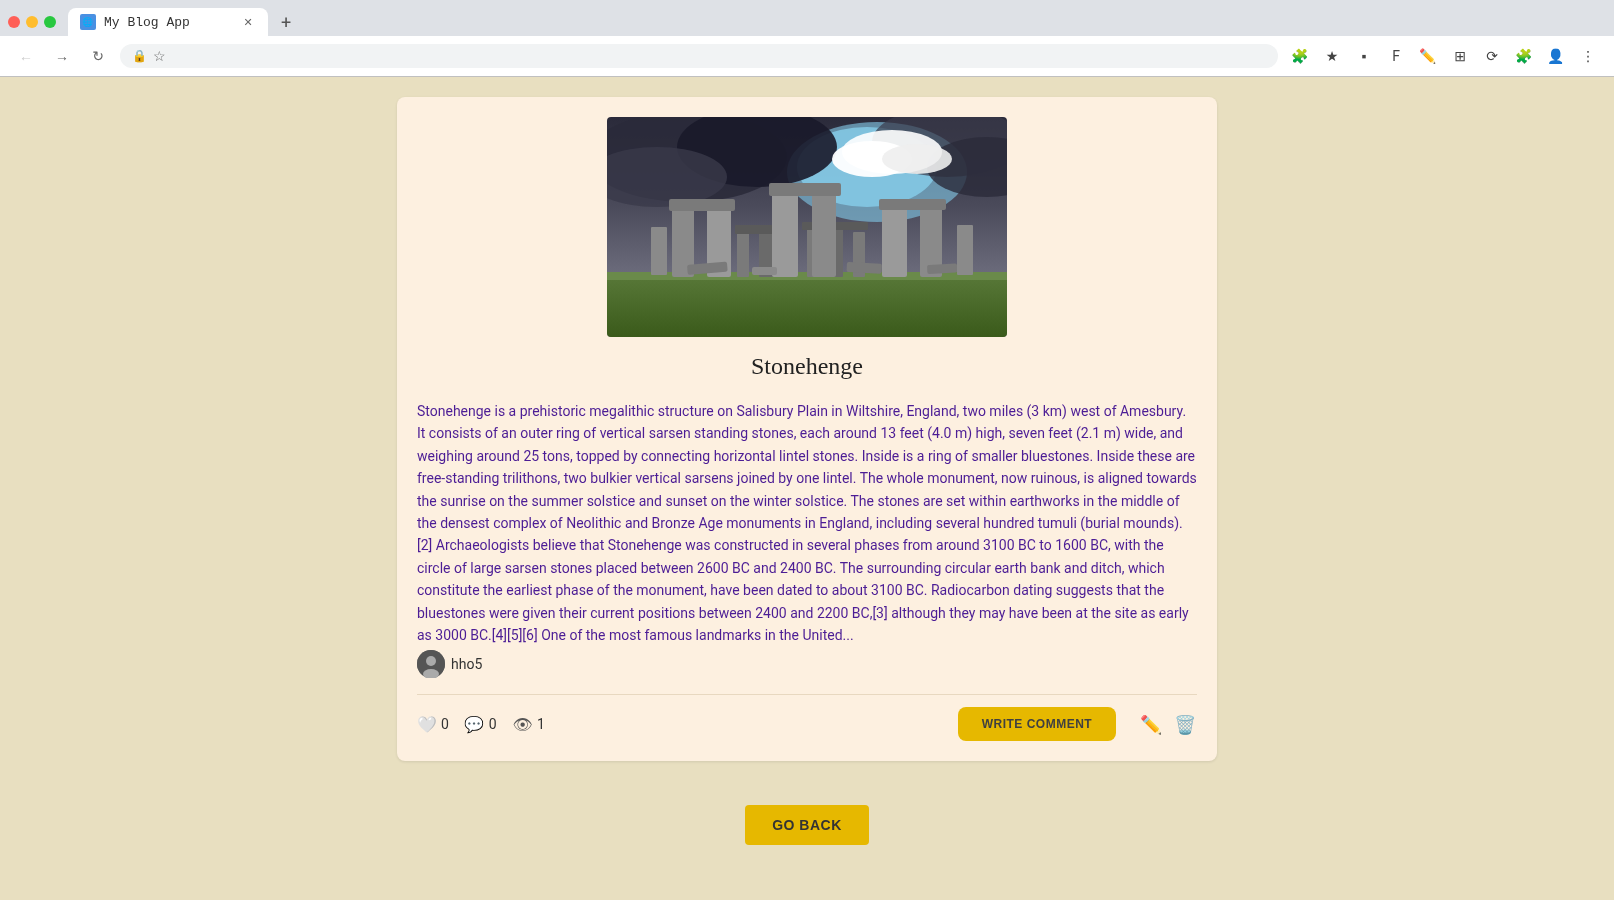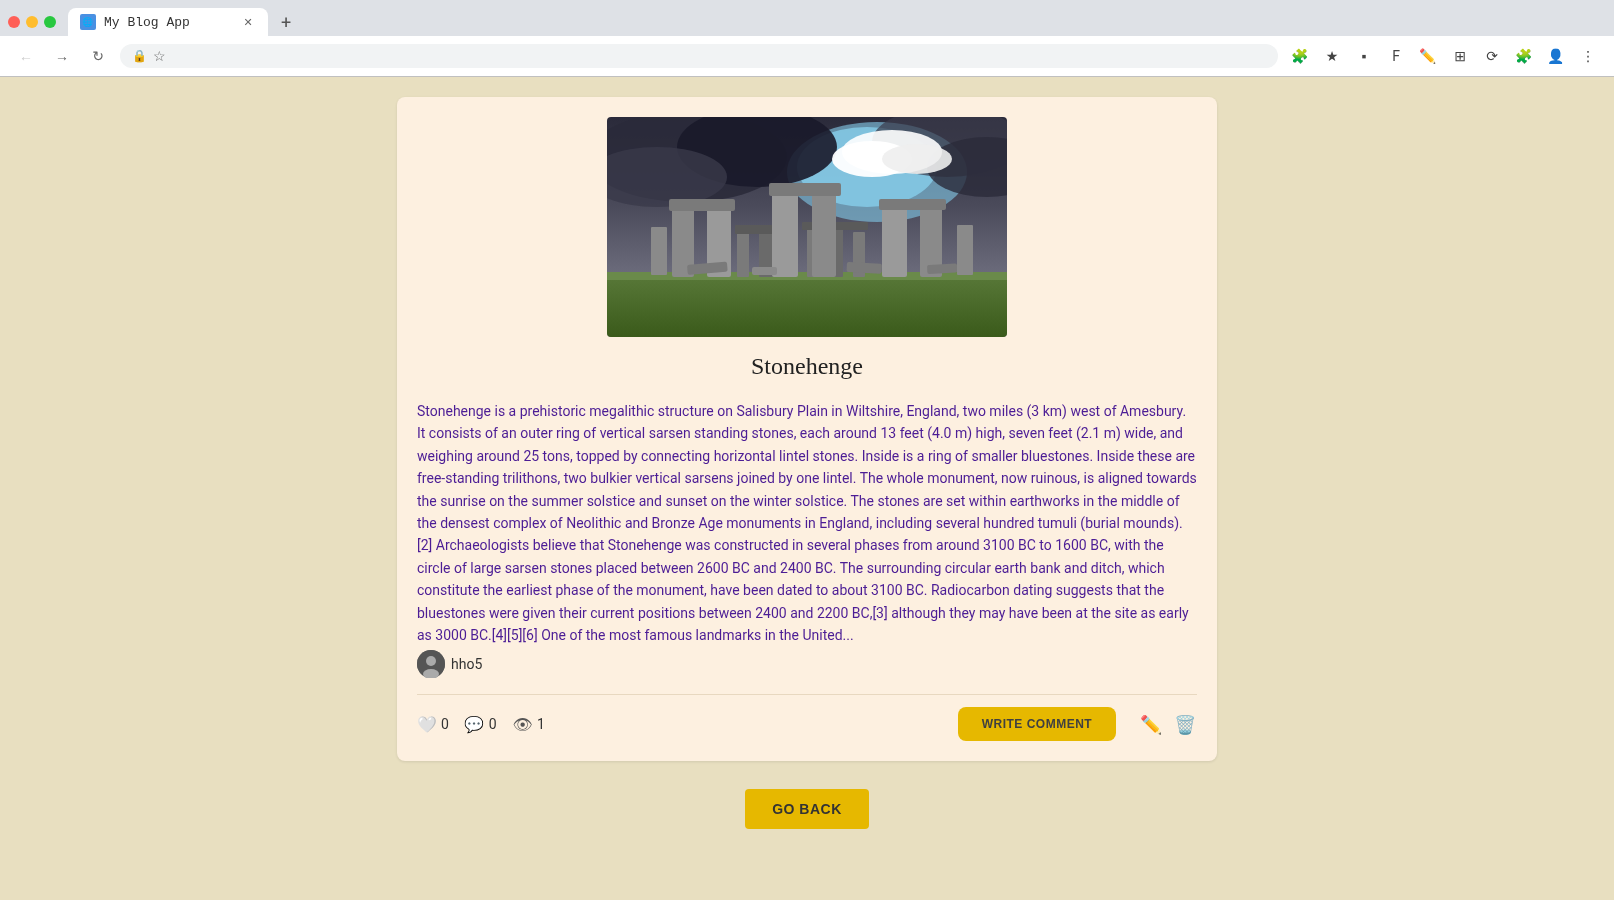--- a/index.html
+++ b/index.html
@@ -286,21 +286,21 @@
       margin-left: 24px;
     }
 
     .action-icon {
       font-size: 18px;
       color: #555;
       cursor: pointer;
     }
 
     .go-back-btn {
-      margin-top: 28px;
+      margin-top: 44px;
       background: #e6b800;
       color: #333;
       border: none;
       padding: 12px 27px;
       font-size: 14px;
       font-weight: 600;
       border-radius: 4px;
       cursor: pointer;
       letter-spacing: 0.5px;
       text-align: center;

